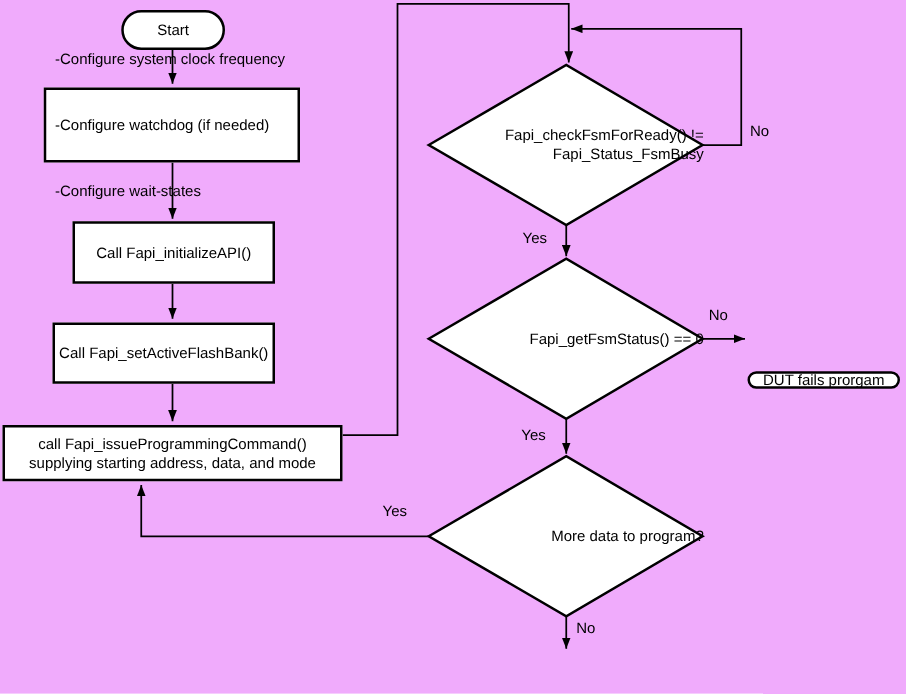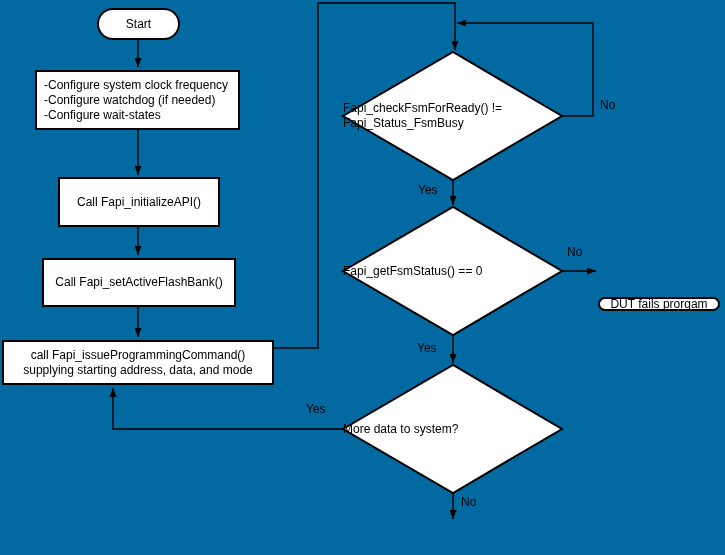--- a/index.html
+++ b/index.html
@@ -1,20 +1,20 @@
 <!DOCTYPE html>
 <html><head>
 <meta charset="utf-8">
 <style>
   html, body { margin: 0; padding: 0; background: #ffffff; }
   .canvas {
     position: relative;
     width: 725px;
     height: 555px;
-    background: #0369a1;
+    background: #f0abfc;
     font-family: "Liberation Sans", sans-serif;
     font-size: 12px;
     color: #000000;
     overflow: hidden;
   }
   .canvas svg { position: absolute; left: 0; top: 0; }
   .edge { fill: none; stroke: #000000; stroke-width: 1.4px; }
   .diamond { fill: #ffffff; stroke: #000000; stroke-width: 2px; }
   .node {
     position: absolute;
@@ -28,26 +28,27 @@
     line-height: 15px;
   }
   .terminator { border-radius: 16px; }
   .oval-small { border-radius: 15px; }
   .left-text {
     flex-direction: column;
     align-items: flex-start;
     justify-content: center;
     text-align: left;
     padding-left: 7px;
+    gap: 38px;
   }
   .stack { flex-direction: column; }
   .dtext {
     position: absolute;
     width: 220px;
-    text-align: left;
+    text-align: right;
     line-height: 15px;
   }
   .elabel { position: absolute; white-space: nowrap; }
   .nowrap { white-space: nowrap; }
 </style>
 </head>
 <body>
 
 <div class="canvas">
 
@@ -82,40 +83,40 @@
   <div class="node left-text" style="left:35px; top:70px; width:205px; height:60px;">
     <div class="nowrap">-Configure system clock frequency</div>
     <div class="nowrap">-Configure watchdog (if needed)</div>
     <div class="nowrap">-Configure wait-states</div>
   </div>
 
   <div class="node" style="left:58px; top:177px; width:162px; height:50px;">
     <span>Call Fapi_initializeAPI()</span>
   </div>
 
-  <div class="node" style="left:42px; top:258px; width:194px; height:49px;">
+  <div class="node" style="left:42px; top:258px; width:178px; height:49px;">
     <span>Call Fapi_setActiveFlashBank()</span>
   </div>
 
   <div class="node stack" style="left:2px; top:340px; width:272px; height:45px;">
     <div class="nowrap">call Fapi_issueProgrammingCommand()</div>
     <div class="nowrap">supplying starting address, data, and mode</div>
   </div>
 
   <div class="dtext" style="left:343px; top:101px;">
     <div>Fapi_checkFsmForReady() !=</div>
     <div>Fapi_Status_FsmBusy</div>
   </div>
 
   <div class="dtext" style="left:343px; top:264px;">
     <div>Fapi_getFsmStatus() == 0</div>
   </div>
 
   <div class="dtext" style="left:343px; top:422px;">
-    <div>More data to system?</div>
+    <div>More data to program?</div>
   </div>
 
   <div class="node oval-small" style="left:598px; top:258px; width:122px; height:14px;margin-top:39px;">
     <span>DUT fails prorgam</span>
   </div>
 
 
   <span class="elabel" style="left:600px; top:98px;">No</span>
   <span class="elabel" style="left:418px; top:183px;">Yes</span>
   <span class="elabel" style="left:567px; top:245px;">No</span>

